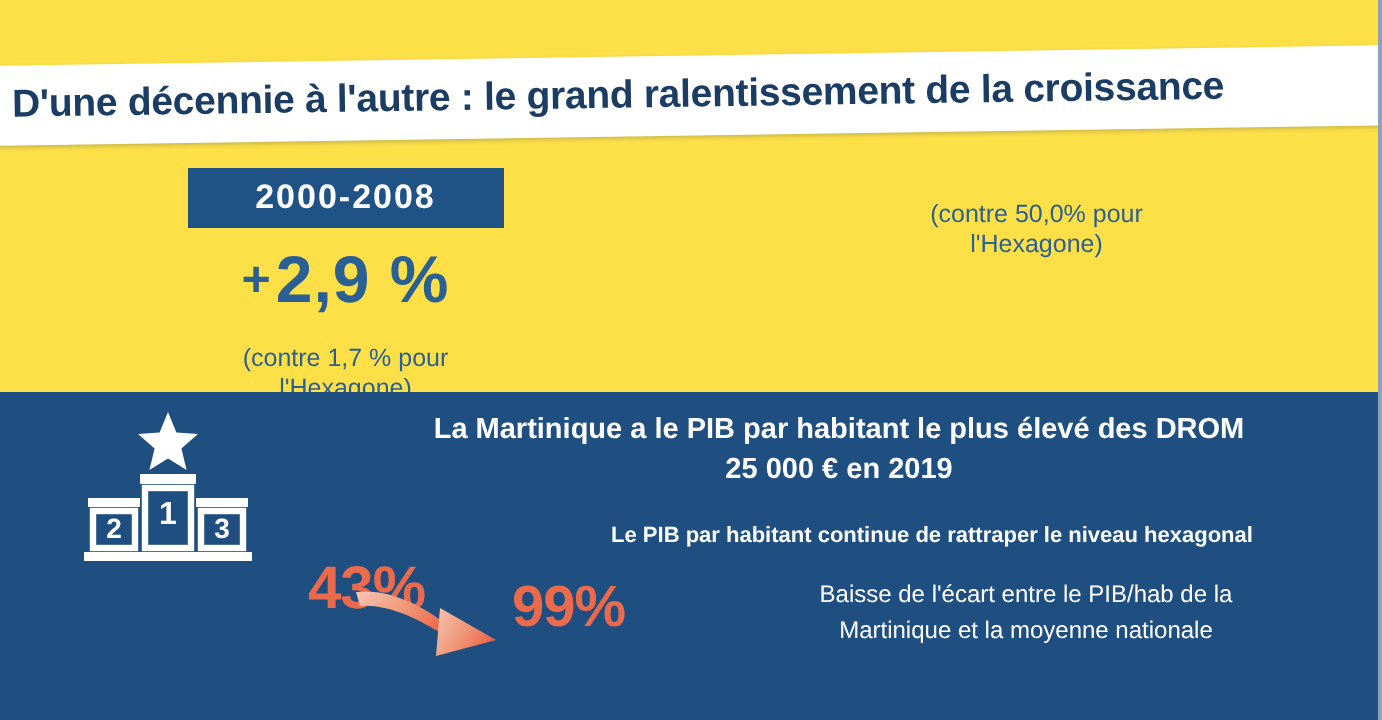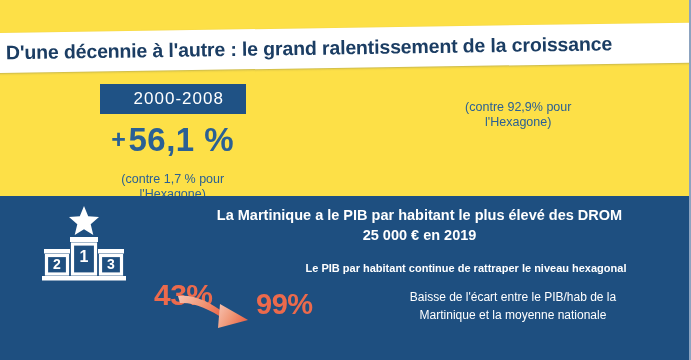--- a/index.html
+++ b/index.html
@@ -57,23 +57,23 @@
   .period {
     width: 50%;
     display: flex;
     flex-direction: column;
     align-items: center;
   }
   .period-badge {
     background: #1f5285;
     color: #ffffff;
     font-size: 17px;
-    font-weight: 400;
+    font-weight: 700;
     letter-spacing: 1px;
-    padding: 6px 14px 7px 26px;
+    padding: 6px 26px 7px 26px;
     line-height: 1;
     min-width: 106px;
     text-align: center;
   }
   .period-value {
     margin-top: 9px;
     color: #2a6094;
     font-size: 33px;
     font-weight: 700;
     line-height: 1;
@@ -203,31 +203,31 @@
 
   <div id="title-band">
     <div id="title-text">D'une décennie à l'autre : le grand ralentissement de la croissance</div>
   </div>
 
   <div id="periods">
 
     <div class="period">
       <div class="period-badge">2000-2008</div>
       <div class="period-value">
-        <span class="plus">+</span><span>56,1 %</span>
+        <span class="plus">+</span><span>2,9 %</span>
       </div>
       <div class="period-note">
         <span>(contre 1,7 % pour</span>
         <span class="line2">l'Hexagone)</span>
       </div>
     </div>
 
     <div class="period">
       <div class="period-note">
-        <span>(contre 92,9% pour</span>
+        <span>(contre 50,0% pour</span>
         <span class="line2">l'Hexagone)</span>
       </div>
     </div>
 
   </div>
 
   <div id="dark-panel">
 
     <svg id="podium-icon" viewBox="0 0 104 78" xmlns="http://www.w3.org/2000/svg">
       <polygon points="52,2 56.2,12.2 67,13 58.7,20.2 61.3,31 52,25.2 42.7,31 45.3,20.2 37,13 47.8,12.2" fill="#ffffff"></polygon>

